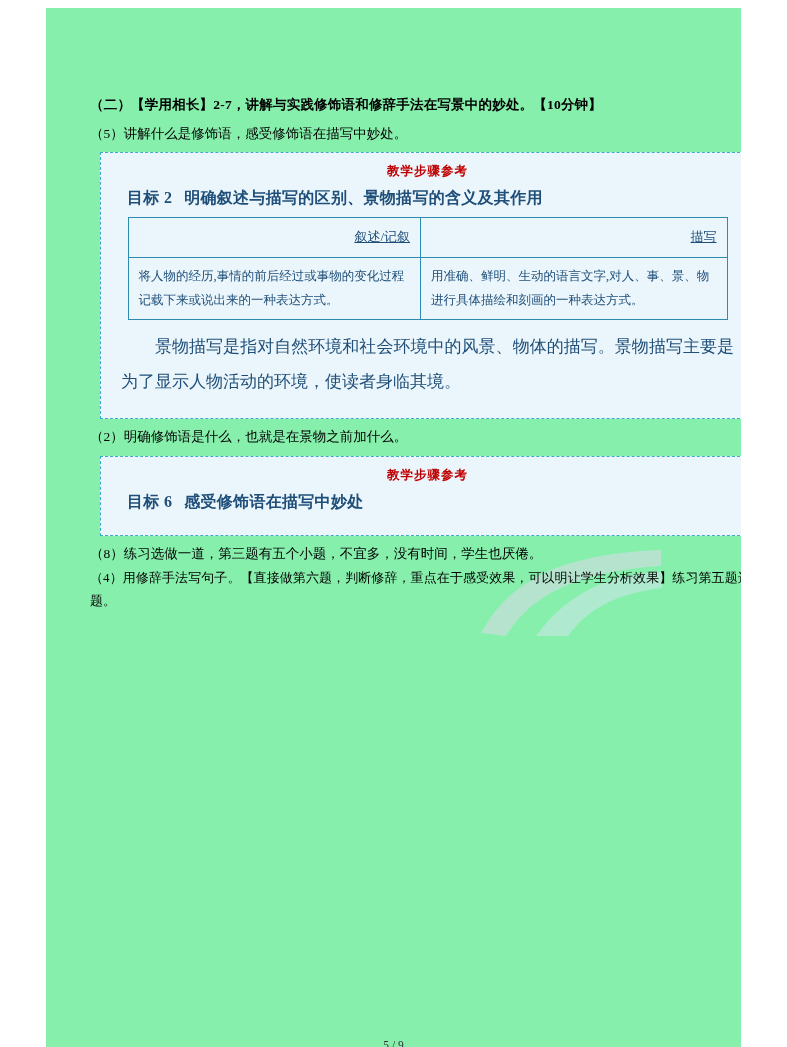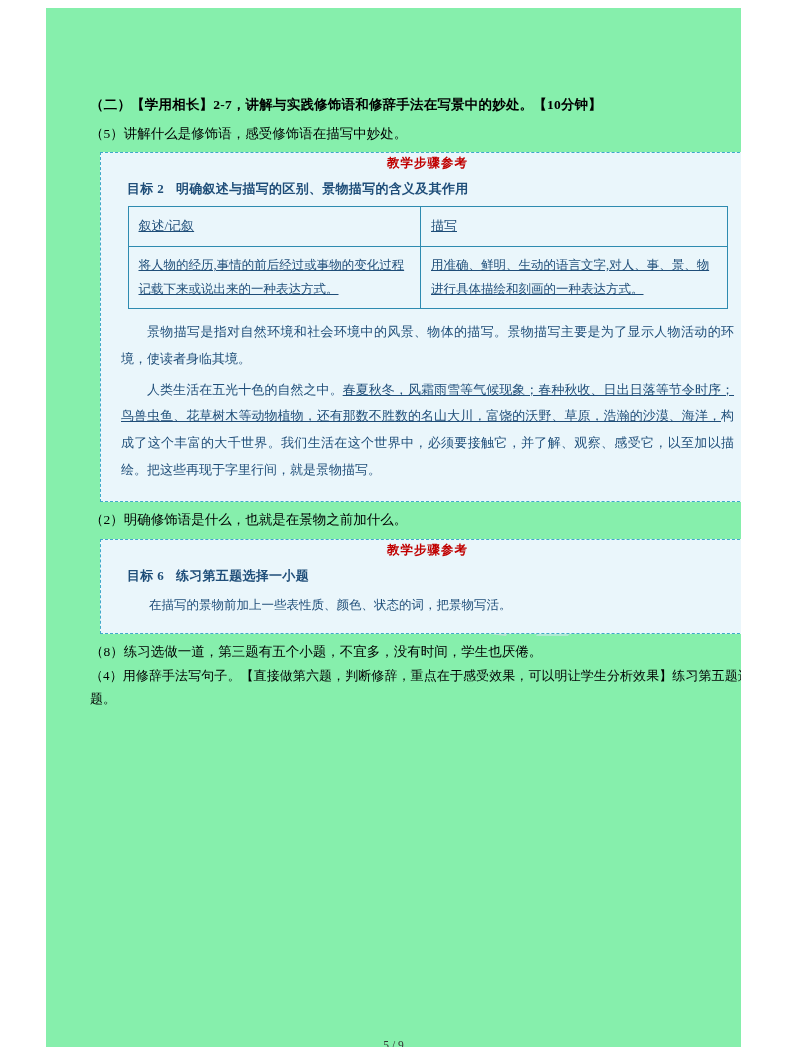--- a/index.html
+++ b/index.html
@@ -48,35 +48,35 @@
     text-align: justify;
   }
 
   
   .callout {
     border: 1px dashed #3fa9c9;
     background: #eaf6fb;
     margin: 7px 0 6px 10px;
     width: 655px;
     box-sizing: border-box;
-    padding: 2px 14px 14px 14px;
+    padding: 10px 14px 14px 14px;
     position: relative;
   }
   .callout-title {
     text-align: center;
     color: #c00000;
     font-weight: bold;
     font-size: 12.5px;
     letter-spacing: 1px;
     margin-bottom: 8px;
   }
   .goal-line {
     color: #1f4e79;
     font-weight: bold;
-    font-size: 13px;
+    font-size: 16px;
     margin: 4px 0 8px 12px;
     letter-spacing: 0.3px;
   }
   .goal-index {
     margin-right: 12px;
   }
   .sub-goal {
     color: #1f4e79;
     font-weight: bold;
     font-size: 12.5px;
@@ -96,36 +96,35 @@
   }
   table.cmp td, table.cmp th {
     border: 1px solid #2e8bb0;
     padding: 7px 10px;
     vertical-align: top;
     font-size: 12.5px;
     color: #1f4e79;
     line-height: 1.9;
   }
   table.cmp th {
-    text-align: left;
+    text-align: right;
     font-weight: normal;
   }
   .hdr-underline {
     text-decoration: underline;
     font-size: 13px;
     color: #1f4e79;
   }
   .cell-text {
     color: #1f4e79;
-    text-decoration: underline;
   }
 
   .callout-para {
     color: #1f4e79;
-    font-size: 13px;
+    font-size: 17px;
     line-height: 2.05;
     text-indent: 2em;
     margin: 4px 6px;
     text-align: justify;
   }
   .callout-para.u {
     text-indent: 2em;
   }
   .u-seg {
     text-decoration: underline;
@@ -190,34 +189,32 @@
         </tr>
         <tr>
           <td class="cell-text">将人物的经历,事情的前后经过或事物的变化过程记载下来或说出来的一种表达方式。</td>
           <td class="cell-text">用准确、鲜明、生动的语言文字,对人、事、景、物进行具体描绘和刻画的一种表达方式。</td>
         </tr>
       </tbody>
         </table>
 
       <div class="callout-para">景物描写是指对自然环境和社会环境中的风景、物体的描写。景物描写主要是为了显示人物活动的环境，使读者身临其境。</div>
 
-      <div class="callout-para u"><span>人类生活在五光十色的自然之中。</span><span class="u-seg">春夏秋冬，风霜雨雪等气候现象；春种秋收、日出日落等节令时序；鸟兽虫鱼、花草树木等动物植物，还有那数不胜数的名山大川，富饶的沃野、草原，浩瀚的沙漠、海洋，</span><span>构成了这个丰富的大千世界。我们生活在这个世界中，必须要接触它，并了解、观察、感受它，以至加以描绘。把这些再现于字里行间，就是景物描写。</span></div>
     </div>
 
     <div class="body-line">（2）明确修饰语是什么，也就是在景物之前加什么。</div>
 
     <div class="callout">
       <div class="callout-title">教学步骤参考</div>
 
       <div class="goal-line">
-        <span class="goal-index">目标 6</span><span>练习第五题选择一小题</span>
+        <span class="goal-index">目标 6</span><span>感受修饰语在描写中妙处</span>
       </div>
 
 
-      <div class="plain-line">在描写的景物前加上一些表性质、颜色、状态的词，把景物写活。</div>
     </div>
 
     <div class="body-line">（8）练习选做一道，第三题有五个小题，不宜多，没有时间，学生也厌倦。</div>
     <div class="body-para">（4）用修辞手法写句子。【直接做第六题，判断修辞，重点在于感受效果，可以明让学生分析效果】练习第五题选择一小题。</div>
 
   </div>
 
   <div class="footer">5 / 9</div>
 </div>
 

